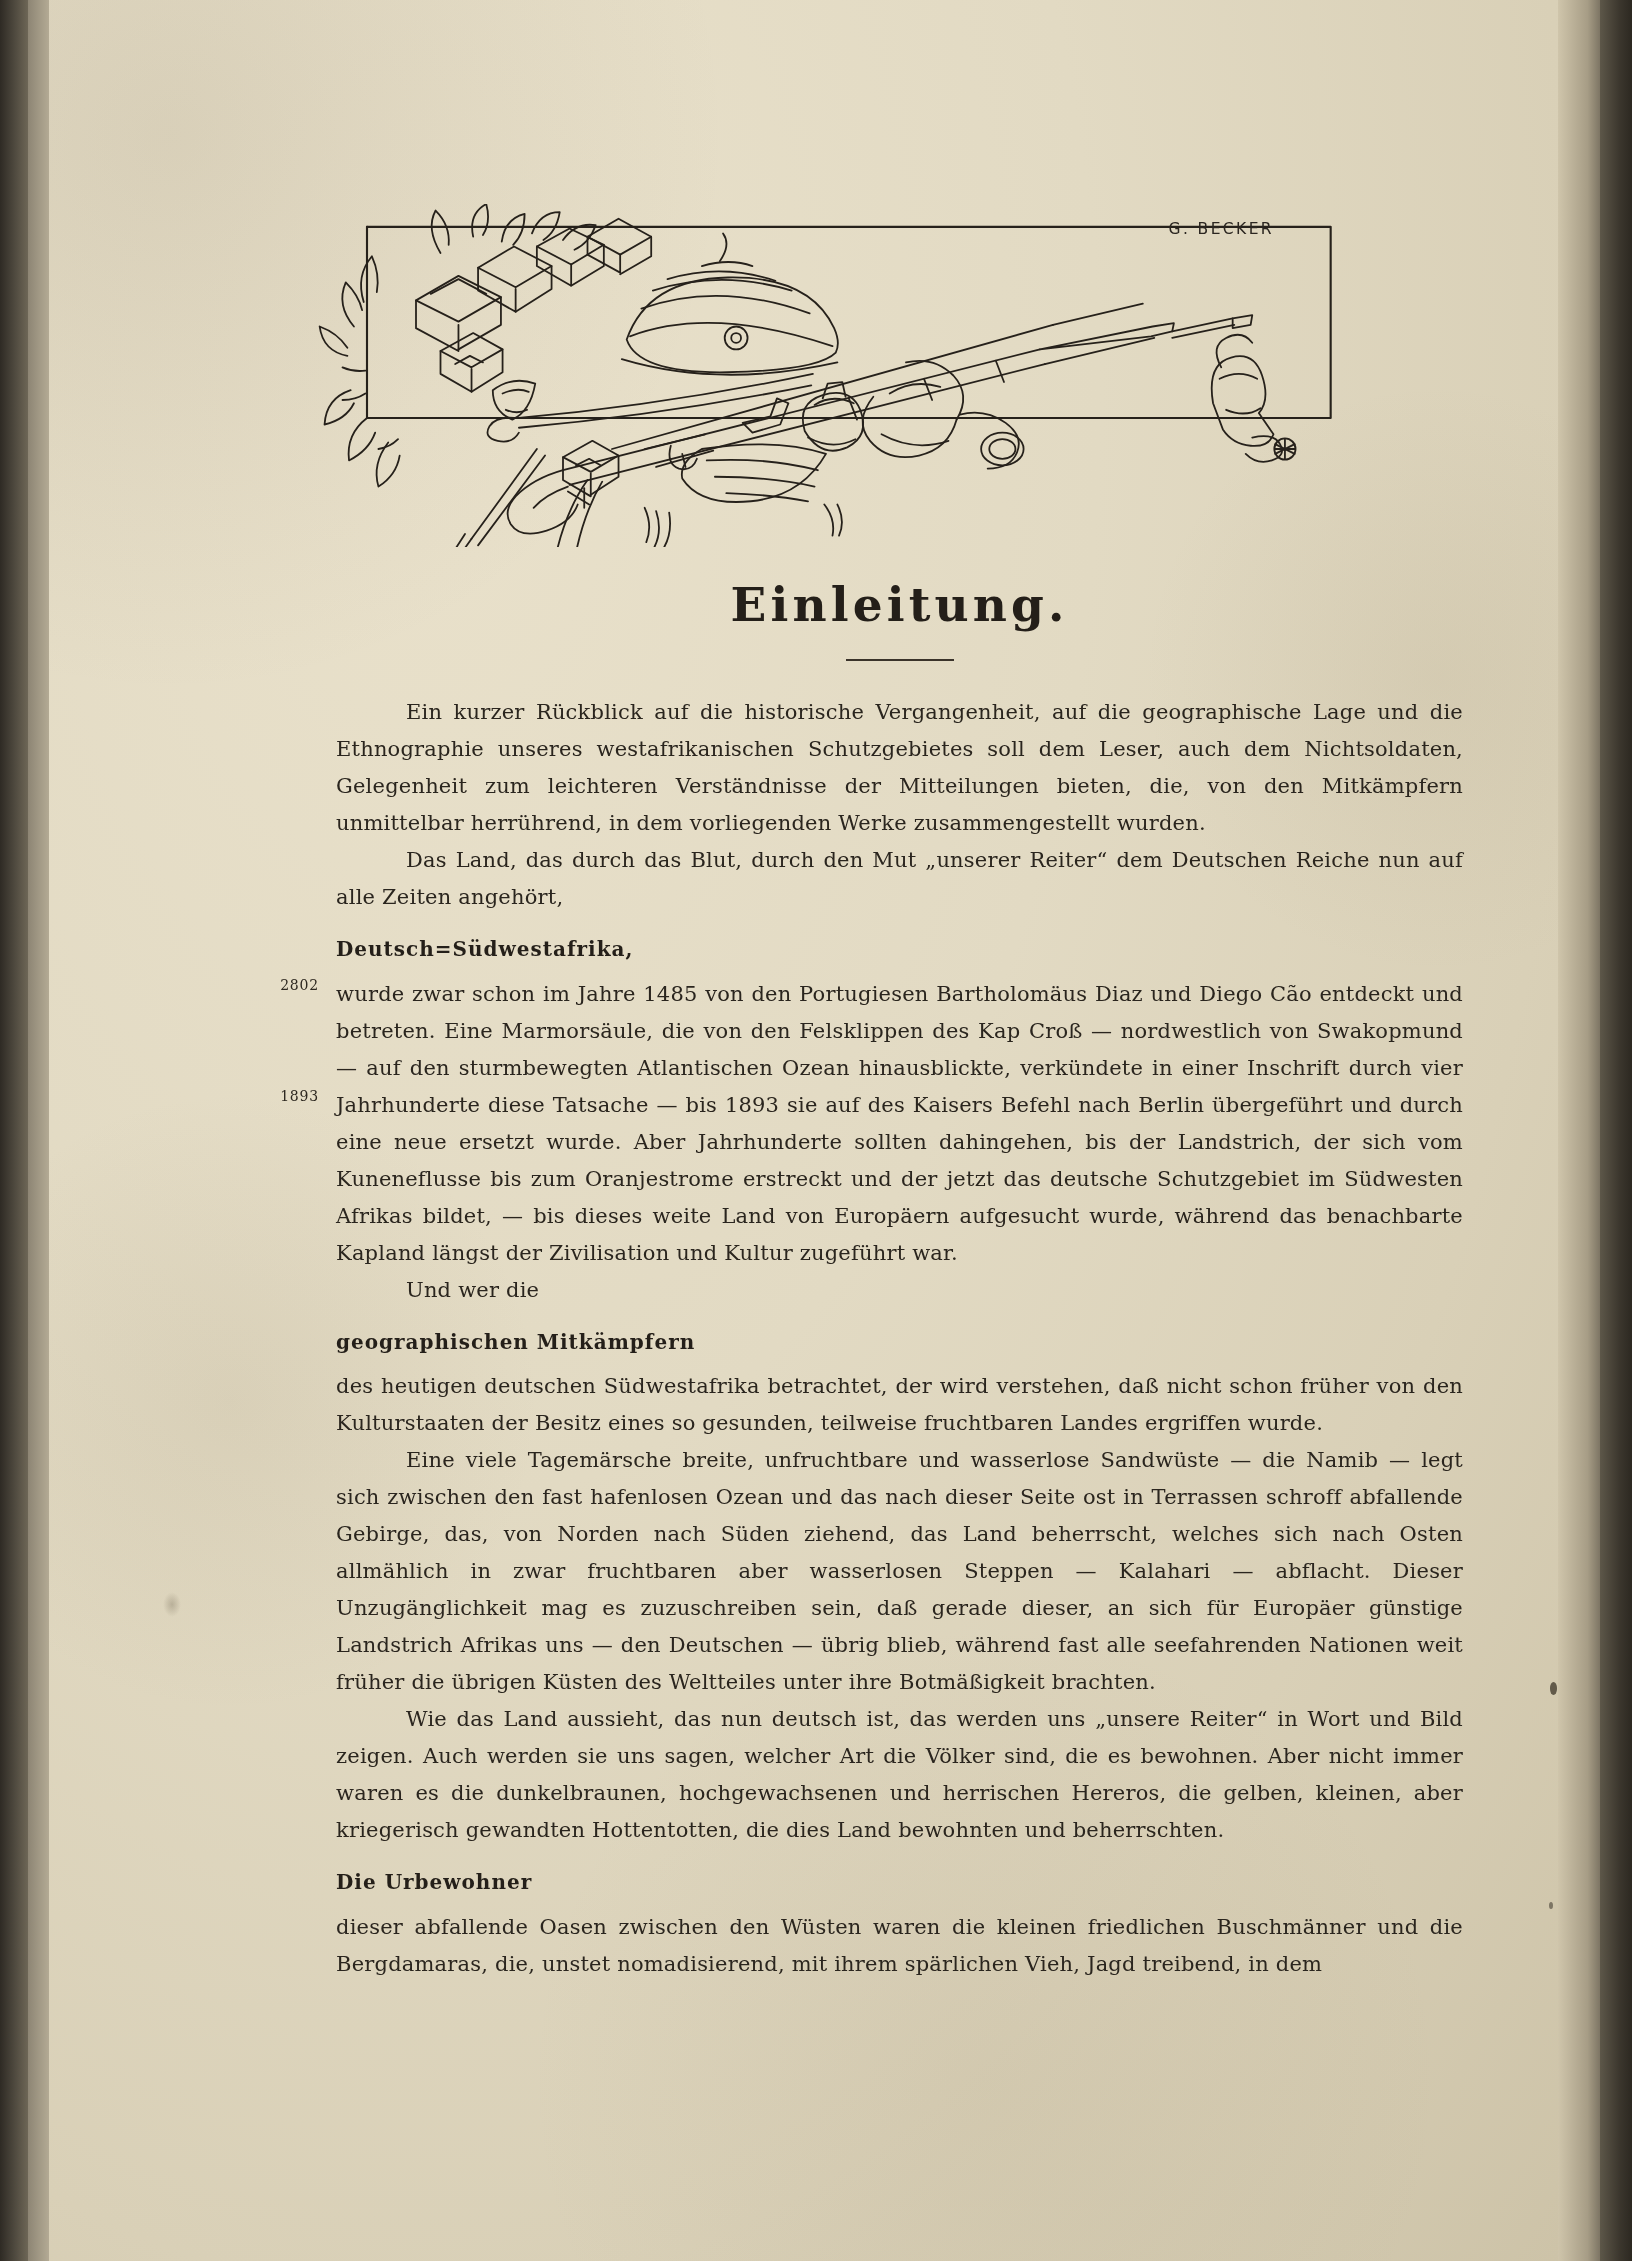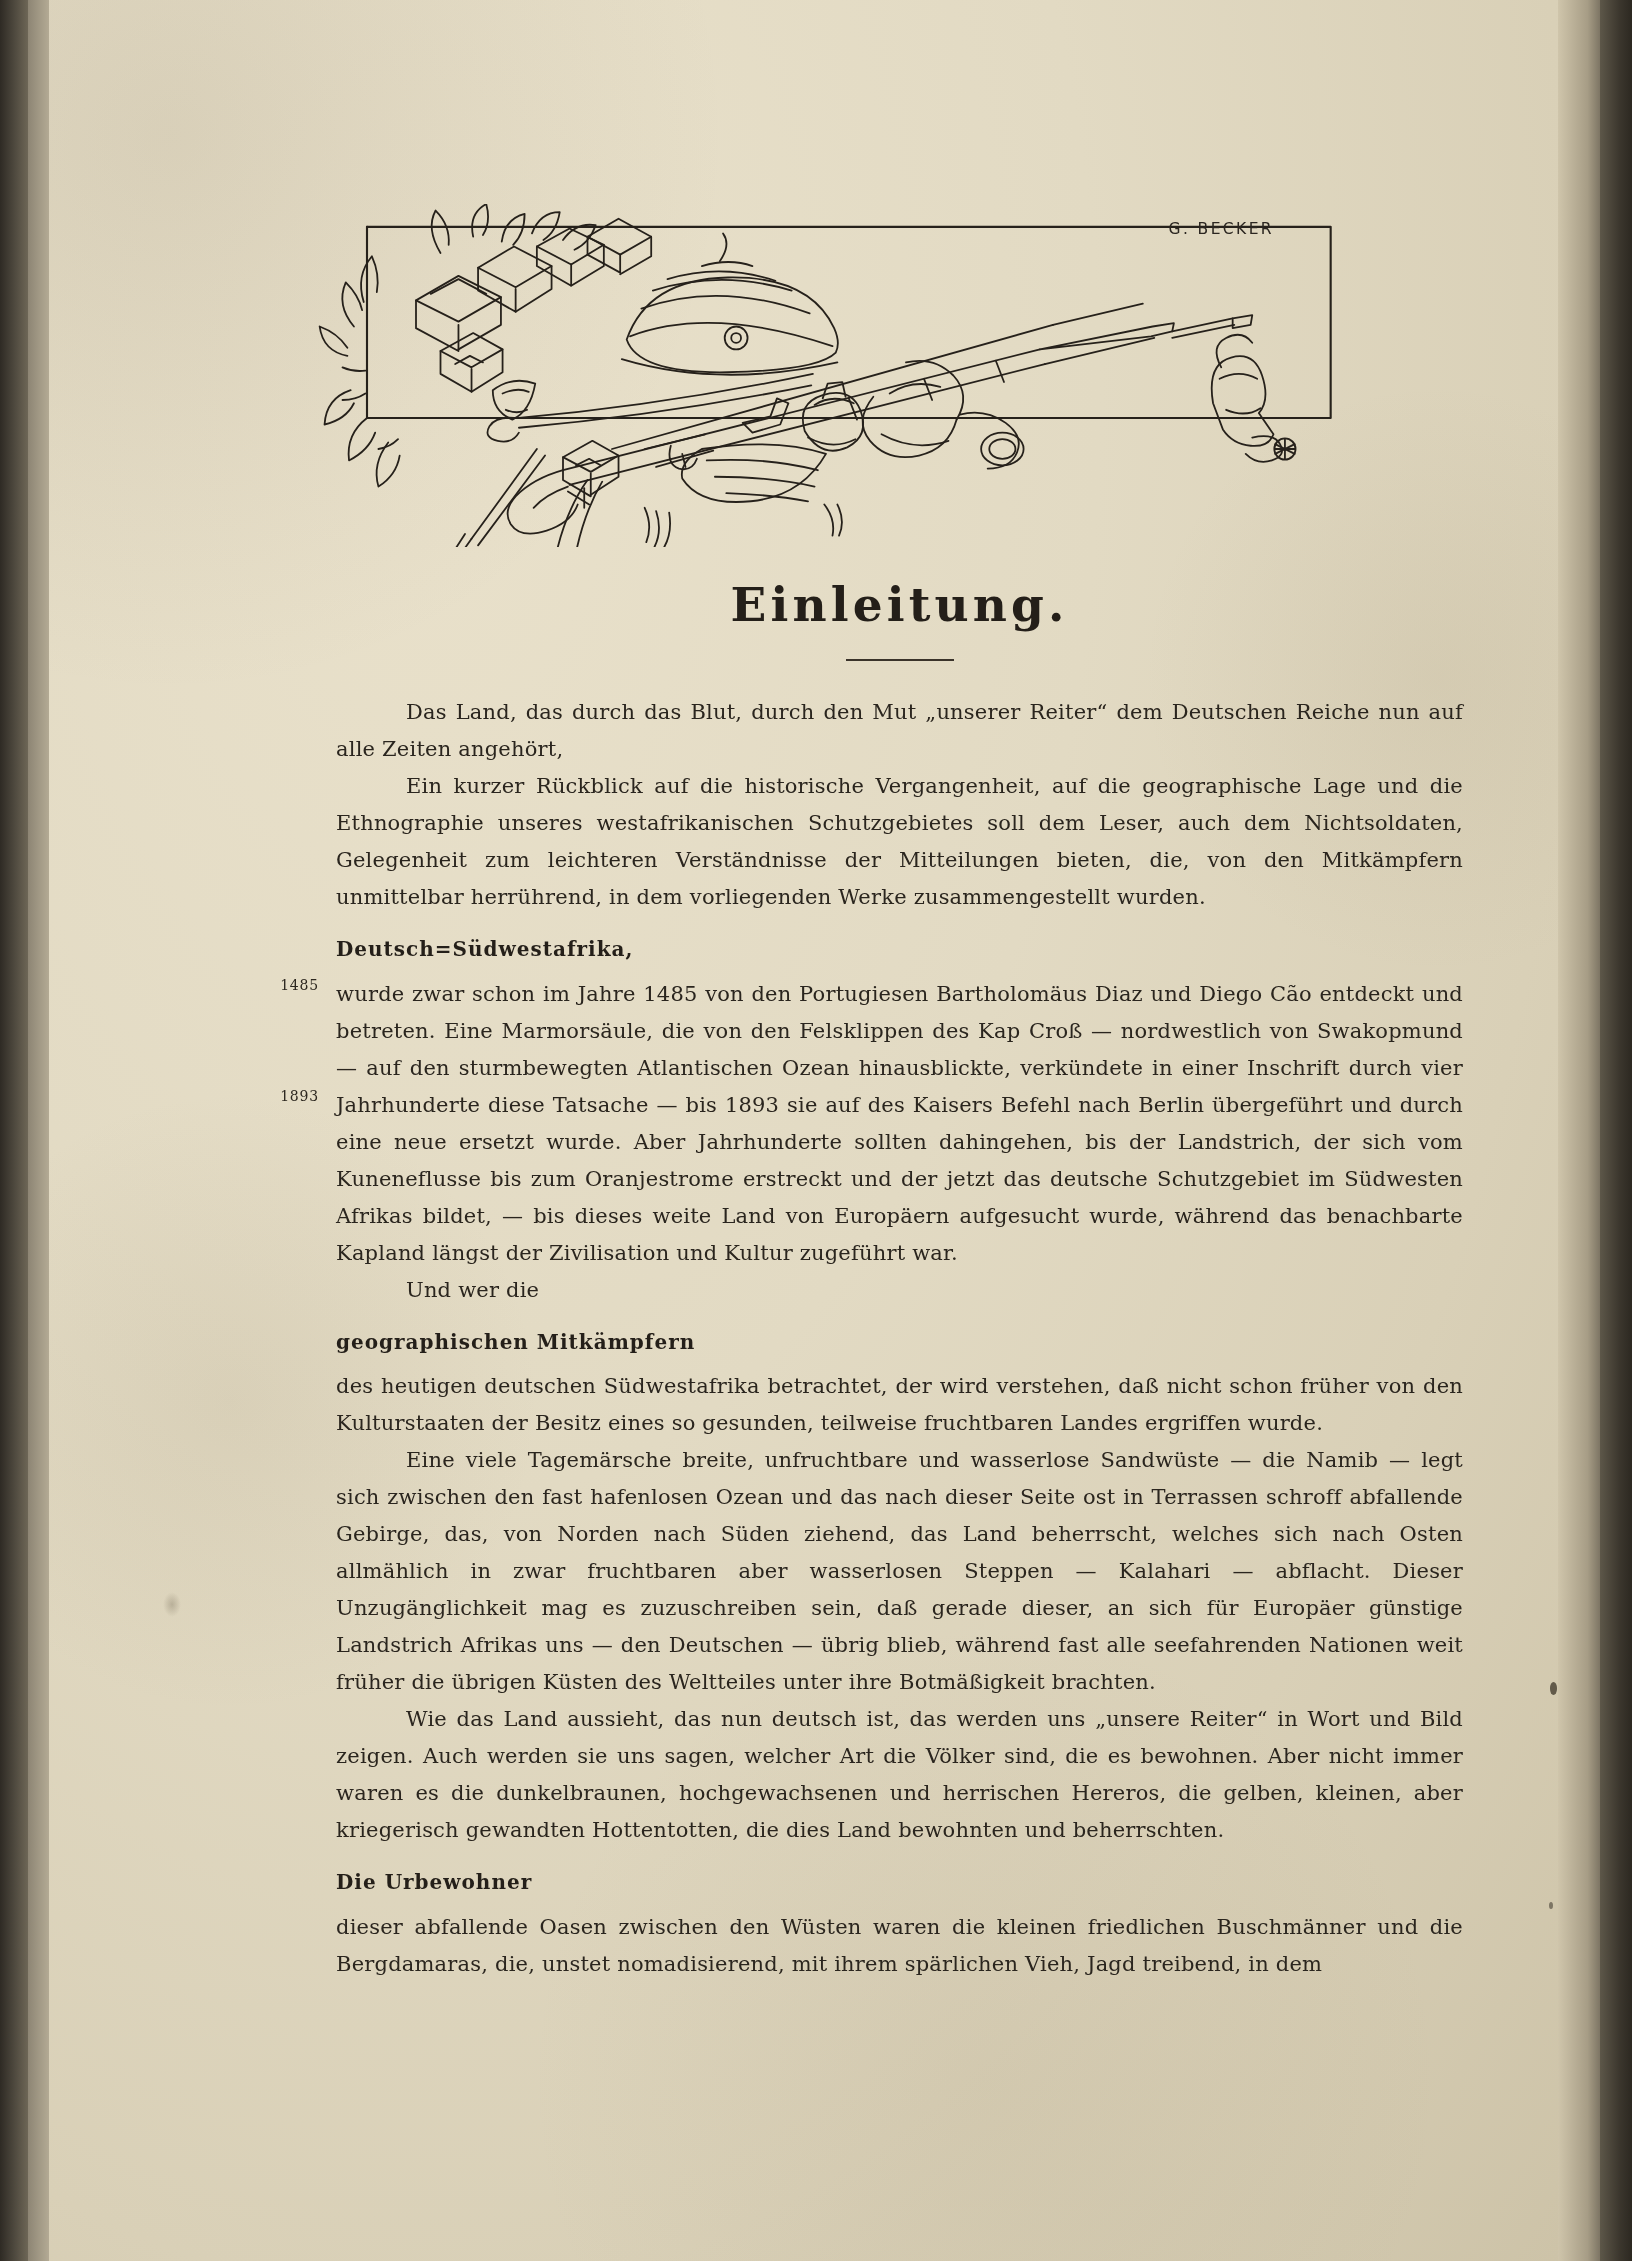--- a/index.html
+++ b/index.html
@@ -334,27 +334,27 @@
           </g>
         </svg>
         <div class="artist-sig">G. BECKER</div>
       </div>
 
       <div class="col">
 
         <h1 class="title">Einleitung.</h1>
         <div class="rule"></div>
 
+        <p class="body indent">Ein kurzer Rückblick auf die historische Vergangenheit, auf die geographische Lage und die Ethnographie unseres westafrikanischen Schutzgebietes soll dem Leser, auch dem Nichtsoldaten, Gelegenheit zum leichteren Verständnisse der Mitteilungen bieten, die, von den Mitkämpfern unmittelbar herrührend, in dem vorliegenden Werke zusammengestellt wurden.</p>
         <p class="body indent">Das Land, das durch das Blut, durch den Mut „unserer Reiter“ dem Deutschen Reiche nun auf alle Zeiten angehört,</p>
-        <p class="body indent">Ein kurzer Rückblick auf die historische Vergangenheit, auf die geographische Lage und die Ethnographie unseres westafrikanischen Schutzgebietes soll dem Leser, auch dem Nichtsoldaten, Gelegenheit zum leichteren Verständnisse der Mitteilungen bieten, die, von den Mitkämpfern unmittelbar herrührend, in dem vorliegenden Werke zusammengestellt wurden.</p>
 
         <h2 class="sub">Deutsch=Südwestafrika,</h2>
 
         <div class="rel">
-          <span class="marginnote" style="top:1.6px;">1485</span>
+          <span class="marginnote" style="top:1.6px;">2802</span>
           <span class="marginnote" style="top:112px;">1893</span>
           <p class="body sp-letters">wurde zwar schon im Jahre 1485 von den Portugiesen Bartholomäus Diaz und Diego Cão entdeckt und betreten. Eine Marmorsäule, die von den Felsklippen des Kap Croß — nordwestlich von Swakopmund — auf den sturmbewegten Atlantischen Ozean hinausblickte, verkündete in einer Inschrift durch vier Jahrhunderte diese Tatsache — bis 1893 sie auf des Kaisers Befehl nach Berlin übergeführt und durch eine neue ersetzt wurde. Aber Jahrhunderte sollten dahingehen, bis der Landstrich, der sich vom Kuneneflusse bis zum Oranjestrome erstreckt und der jetzt das deutsche Schutzgebiet im Südwesten Afrikas bildet, — bis dieses weite Land von Europäern aufgesucht wurde, während das benachbarte Kapland längst der Zivilisation und Kultur zugeführt war.</p>
           <p class="body indent">Und wer die</p>
         </div>
 
         <h2 class="sub">geographischen Mitkämpfern</h2>
         <p class="body">des heutigen deutschen Südwestafrika betrachtet, der wird verstehen, daß nicht schon früher von den Kulturstaaten der Besitz eines so gesunden, teilweise fruchtbaren Landes ergriffen wurde.</p>
         <p class="body indent">Eine viele Tagemärsche breite, unfruchtbare und wasserlose Sandwüste — die Namib — legt sich zwischen den fast hafenlosen Ozean und das nach dieser Seite ost in Terrassen schroff abfallende Gebirge, das, von Norden nach Süden ziehend, das Land beherrscht, welches sich nach Osten allmählich in zwar fruchtbaren aber wasserlosen Steppen — Kalahari — abflacht. Dieser Unzugänglichkeit mag es zuzuschreiben sein, daß gerade dieser, an sich für Europäer günstige Landstrich Afrikas uns — den Deutschen — übrig blieb, während fast alle seefahrenden Nationen weit früher die übrigen Küsten des Weltteiles unter ihre Botmäßigkeit brachten.</p>
         <p class="body indent">Wie das Land aussieht, das nun deutsch ist, das werden uns „unsere Reiter“ in Wort und Bild zeigen. Auch werden sie uns sagen, welcher Art die Völker sind, die es bewohnen. Aber nicht immer waren es die dunkelbraunen, hochgewachsenen und herrischen Hereros, die gelben, kleinen, aber kriegerisch gewandten Hottentotten, die dies Land bewohnten und beherrschten.</p>
 

